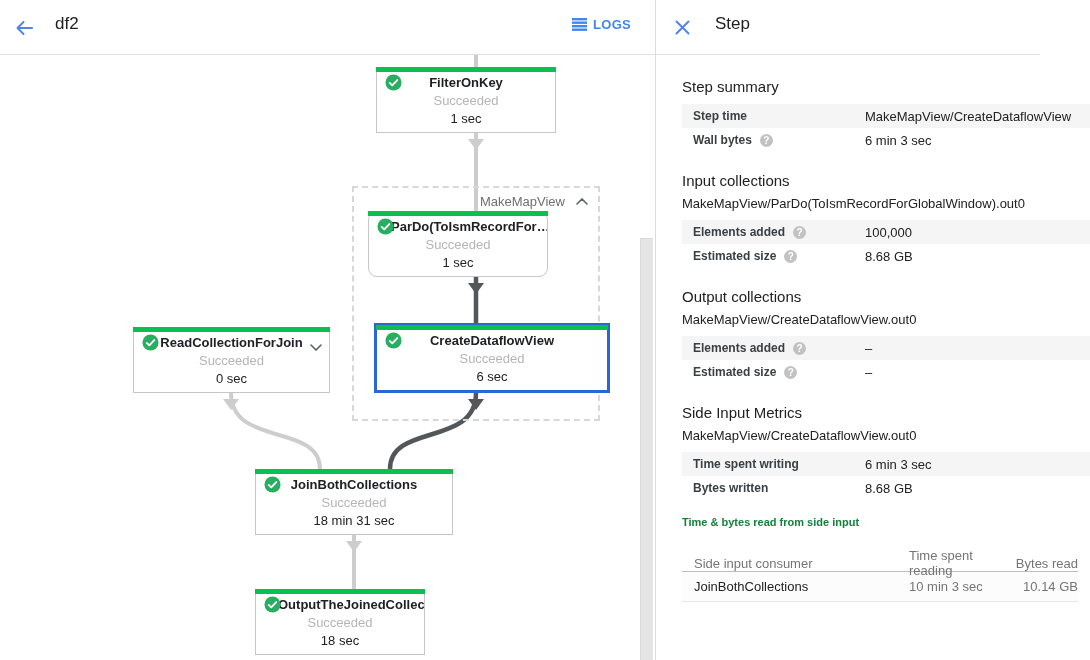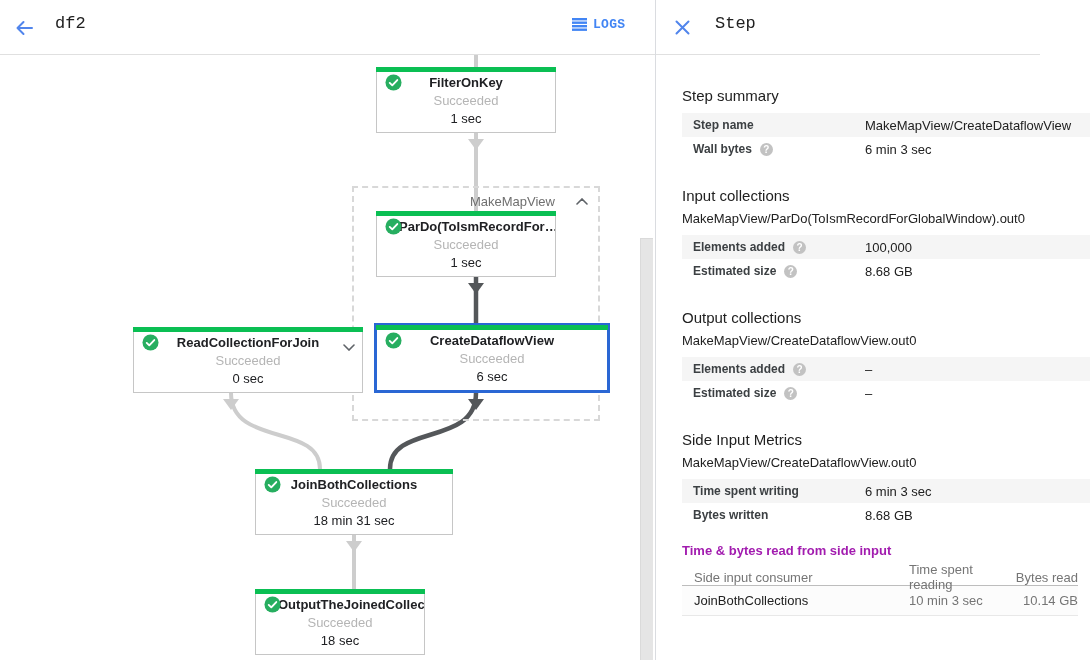--- a/index.html
+++ b/index.html
@@ -1,67 +1,67 @@
 <!DOCTYPE html>
 <html><head>
 <meta charset="utf-8">
 <style>
   * { margin:0; padding:0; box-sizing:border-box; }
   html,body { width:1090px; height:660px; font-family:"Liberation Sans", sans-serif; background:#fff; overflow:hidden; }
   body { position:relative; color:#202124; }
 
   
-  .header { position:absolute; top:0; left:0; width:1040px; height:55px; background:#fff; border-bottom:1px solid #e0e0e0;font-family:Liberation Mono, monospace; }
+  .header { position:absolute; top:0; left:0; width:1040px; height:55px; background:#fff; border-bottom:1px solid #e0e0e0; }
   .back-btn { position:absolute; left:10px; top:14px; width:28px; height:28px; cursor:pointer; display:flex; align-items:center; justify-content:center; }
   .job-title { position:absolute; left:55px; top:14px; font-size:17px; color:#212121; }
   .logs-btn { position:absolute; left:572px; top:17px; display:flex; align-items:center; gap:6px; cursor:pointer; }
   .logs-label { color:#4285f4; font-size:13px; font-weight:bold; letter-spacing:.3px; }
   .close-btn { position:absolute; left:671px; top:16px; width:22px; height:22px; cursor:pointer; display:flex; align-items:center; justify-content:center; }
   .panel-title { position:absolute; left:715px; top:14px; font-size:17px; color:#212121; }
 
   
   .divider { position:absolute; left:655px; top:0; width:1px; height:660px; background:#dadce0; }
   .vscroll { position:absolute; left:640px; top:183px; width:13px; height:477px; background:#e5e5e5; border:1px solid #dadada; border-right:none; }
 
   
   .graph { position:absolute; left:0; top:55px; width:656px; height:605px; background:#fff; }
   .edges { position:absolute; left:0; top:0; }
   .group-box { position:absolute; left:352px; top:131px; width:248px; height:235px; border:2px dashed #d8d8d8; }
-  .group-label { position:absolute; right:10px; top:6px; display:flex; align-items:center; gap:21px; }
+  .group-label { position:absolute; right:10px; top:6px; display:flex; align-items:center; gap:11px; }
   .group-label span { font-size:13px; color:#6f6f6f; }
 
   .node { position:absolute; width:180px; height:66px; background:#fff; border:1px solid #c6c6c6; cursor:pointer; }
   .node-bar { height:5px; background:#0abf53; margin:-1px -1px 0 -1px; }
   .node.selected { border:3px solid #2a67d4; }
   .node.selected .node-bar { margin:-1px -1px 0 -1px; }
   .node-body { padding-top:2px; }
   .node-line { position:relative; height:18px; line-height:18px; text-align:center; font-size:13px; }
   .node-title { font-weight:bold; color:#202124; padding:0 22px; white-space:nowrap; overflow:hidden; }
   .node-status { color:#b5b5b5; }
   .node-time { color:#202124; }
   .check-icon { position:absolute; left:8px; top:0; }
   .expand-icon { position:absolute; right:7px; top:4px; cursor:pointer; }
 
   
   .details { position:absolute; left:656px; top:55px; width:434px; height:605px; background:#fff; padding-left:26px; overflow:hidden; }
   .section-heading { font-size:15px; color:#212121; }
-  .sec { margin-top:26px; }
-  .sec.first { margin-top:32px; }
+  .sec { margin-top:20px; }
+  .sec.first { margin-top:23px; }
   .collection-name { font-size:13px; color:#212121; margin-top:7px; }
   .kv-rows { margin-top:9px; }
   .kv-row { display:grid; grid-template-columns:172px 1fr; align-items:center; height:24px; padding-left:11px; }
   .kv-row.odd { background:#f5f5f5; }
   .kv-label { font-size:12px; font-weight:bold; color:#3c4043; display:flex; align-items:center; gap:8px; }
   .kv-value { font-size:13px; color:#212121; }
   .help-icon { width:13px; height:13px; border-radius:50%; background:#c2c2c2; color:#fff; font-size:10px; font-weight:bold; line-height:13px; text-align:center; cursor:pointer; flex:0 0 auto; }
   .help-icon::before { content:"?"; }
 
   .table-sec { margin-top:16px; width:396px; }
-  .table-heading { font-size:13px; font-weight:bold; color:#a21caf; }
-  .si-table { margin-top:4px; }
+  .table-heading { font-size:11px; font-weight:bold; color:#15803d; }
+  .si-table { margin-top:20px; }
   .si-head { display:grid; grid-template-columns:215px 1fr 80px; height:24px; align-items:center; border-bottom:1px solid #bdbdbd; padding-left:12px; }
   .si-head div { font-size:13px; color:#757575; }
   .si-row { display:grid; grid-template-columns:215px 1fr 80px; height:30px; align-items:center; border-bottom:1px solid #e8e8e8; padding-left:12px; background:#fcfcfc; }
   .si-c1 { font-size:13px; color:#212121; }
   .si-c2, .si-c3 { font-size:13px; color:#757575; }
   .si-c3 { text-align:right; }
 </style>
 </head>
 <body>
 
@@ -130,21 +130,21 @@
               <circle cx="9" cy="9" r="8.5" fill="#27ae60"></circle>
               <path d="M5 9.4 L7.7 12 L13 6.4" stroke="#fff" stroke-width="2" fill="none" stroke-linecap="round" stroke-linejoin="round"></path>
             </svg></span>
         <div class="node-title">FilterOnKey</div>
       </div>
       <div class="node-line node-status">Succeeded</div>
       <div class="node-line node-time">1 sec</div>
     </div>
   </div>
 
-  <div class="node" style="left:376px; top:156px;">
+  <div class="node" style="left:368px; top:156px;border-radius:9px;">
     <div class="node-bar"></div>
     <div class="node-body">
       <div class="node-line">
         <span class="check-icon"><svg width="17" height="17" viewBox="0 0 18 18">
               <circle cx="9" cy="9" r="8.5" fill="#27ae60"></circle>
               <path d="M5 9.4 L7.7 12 L13 6.4" stroke="#fff" stroke-width="2" fill="none" stroke-linecap="round" stroke-linejoin="round"></path>
             </svg></span>
         <div class="node-title">ParDo(ToIsmRecordFor…</div>
       </div>
       <div class="node-line node-status">Succeeded</div>
@@ -160,21 +160,21 @@
               <circle cx="9" cy="9" r="8.5" fill="#27ae60"></circle>
               <path d="M5 9.4 L7.7 12 L13 6.4" stroke="#fff" stroke-width="2" fill="none" stroke-linecap="round" stroke-linejoin="round"></path>
             </svg></span>
         <div class="node-title">CreateDataflowView</div>
       </div>
       <div class="node-line node-status">Succeeded</div>
       <div class="node-line node-time">6 sec</div>
     </div>
   </div>
 
-  <div class="node" style="left:133px; top:272px; width:230px;">
+  <div class="node" style="left:133px; top:272px; width:197px;">
     <div class="node-bar"></div>
     <div class="node-body">
       <div class="node-line">
         <span class="check-icon"><svg width="17" height="17" viewBox="0 0 18 18">
               <circle cx="9" cy="9" r="8.5" fill="#27ae60"></circle>
               <path d="M5 9.4 L7.7 12 L13 6.4" stroke="#fff" stroke-width="2" fill="none" stroke-linecap="round" stroke-linejoin="round"></path>
             </svg></span>
         <div class="node-title">ReadCollectionForJoin</div>
         <span class="expand-icon"><svg width="12" height="7" viewBox="0 0 12 7">
               <path d="M1 1 L6 6 L11 1" stroke="#5f6368" stroke-width="1.6" fill="none" stroke-linecap="round"></path>
@@ -220,21 +220,21 @@
 
 <div class="divider"></div>
 
 <div class="details">
 
   <div class="sec first">
     <div class="section-heading">Step summary</div>
     <div class="kv-rows">
       <div class="kv-row odd">
         <div class="kv-label">
-            <span>Step name</span>
+            <span>Step time</span>
           </div>
         <div class="kv-value">MakeMapView/CreateDataflowView</div>
       </div>
       <div class="kv-row">
         <div class="kv-label">
             <span>Wall bytes</span>
             <span class="help-icon"></span>
           </div>
         <div class="kv-value">6 min 3 sec</div>
       </div>

